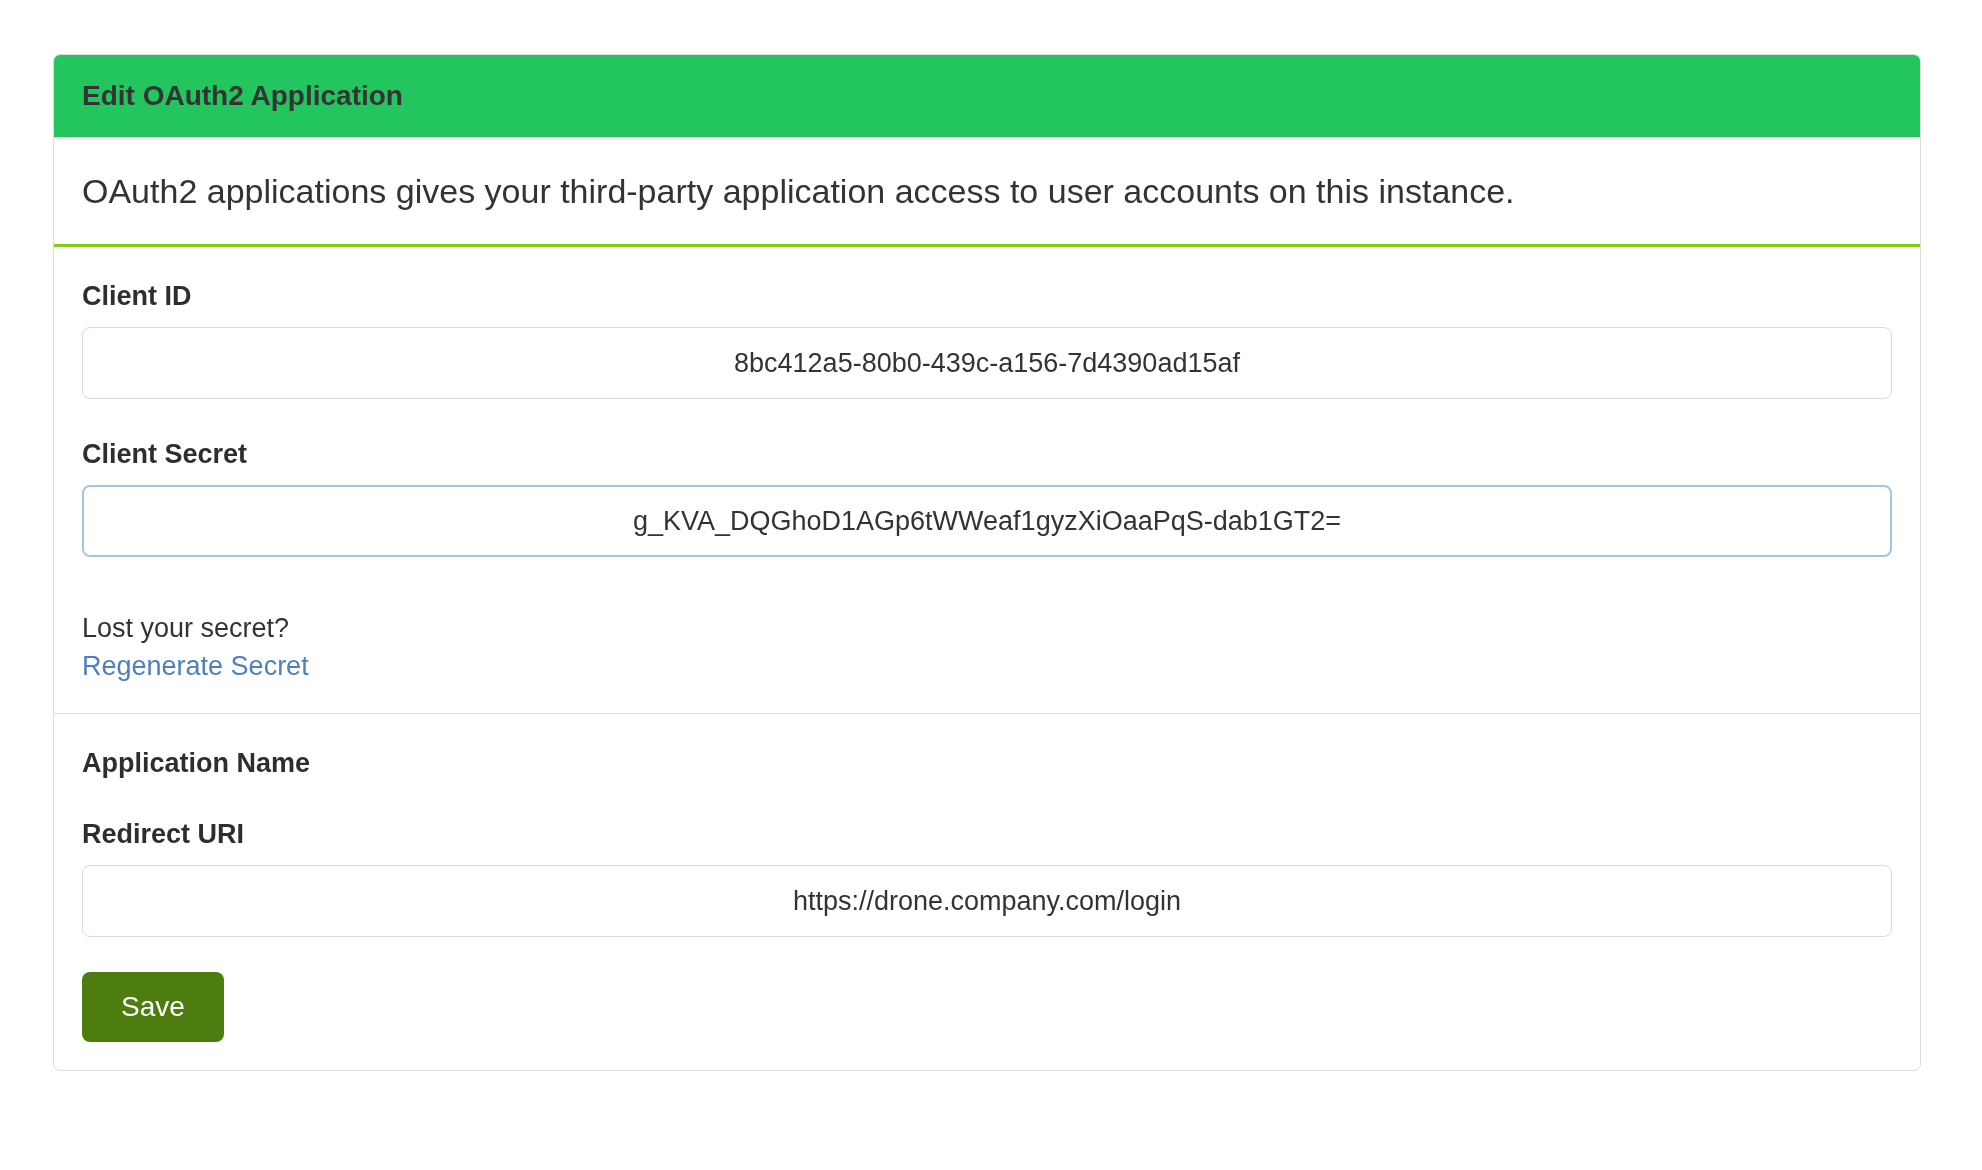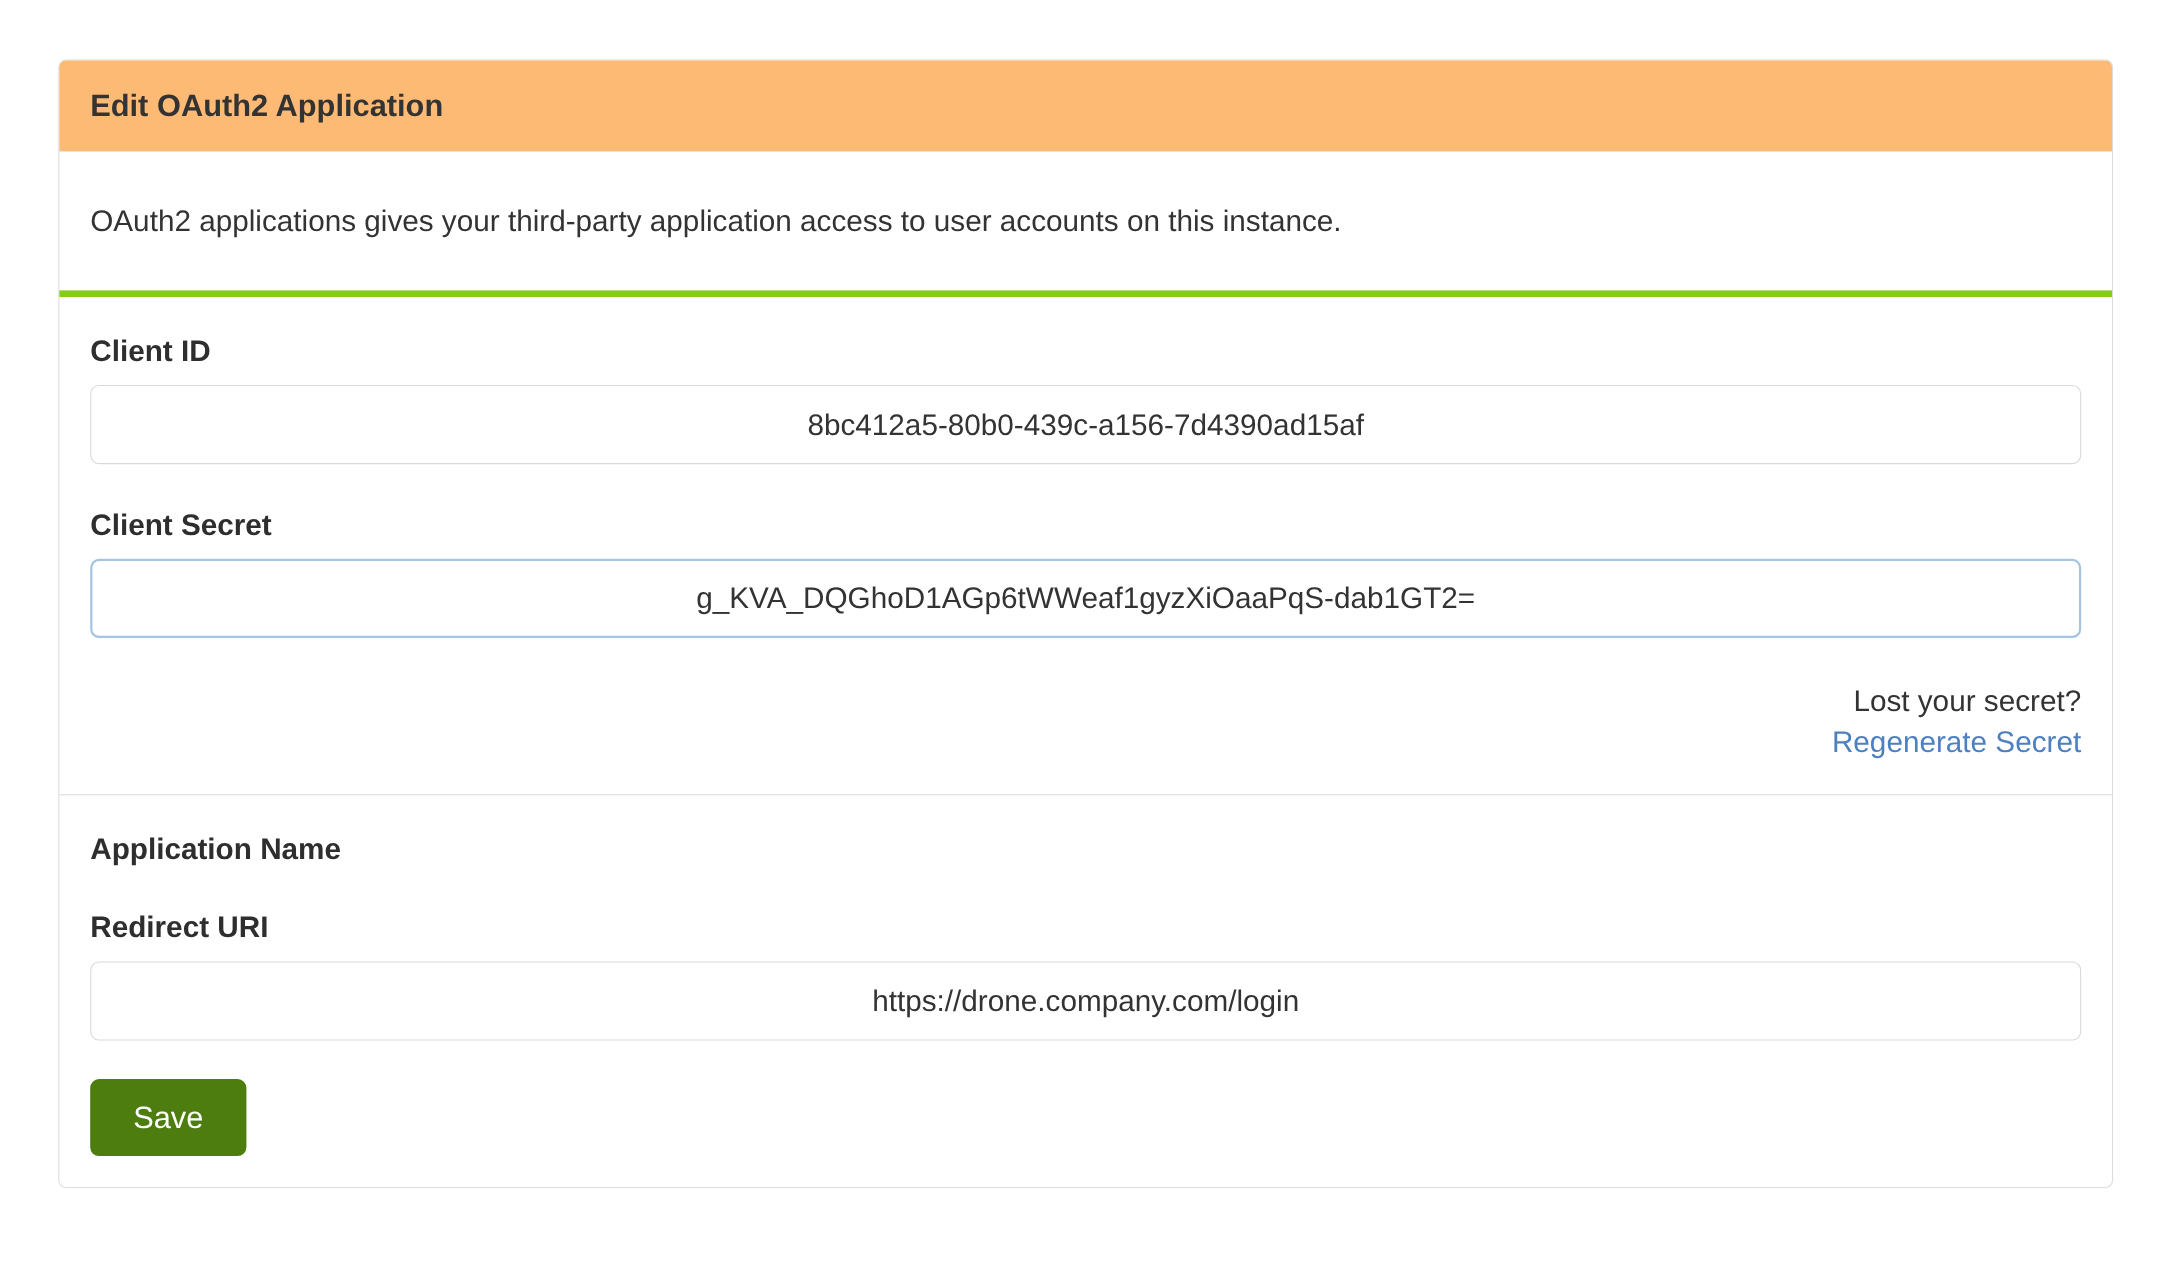--- a/index.html
+++ b/index.html
@@ -22,37 +22,37 @@
     left: 53px;
     top: 54px;
     width: 1868px;
     background: #ffffff;
     border: 1px solid #dcdcdc;
     border-radius: 7px;
   }
 
   .panel-heading {
     height: 83px;
-    background: #fdba74;
+    background: #22c55e;
     border-bottom: 1px solid #dcdcdc;
     border-radius: 6px 6px 0 0;
     display: flex;
     align-items: center;
     padding: 0 28px;
   }
   .panel-title {
     font-size: 28px;
     font-weight: 700;
     color: #333333;
   }
 
   .panel-description {
-    padding: 44px 28px;
-    border-bottom: 6px solid #84cc16;
-    font-size: 27px;
+    padding: 34px 28px;
+    border-bottom: 3px solid #84cc16;
+    font-size: 34px;
     line-height: 38px;
     color: #333333;
   }
 
   .form-section {
     padding: 34px 28px 28px;
   }
   .form-section-credentials {
     border-bottom: 1px solid #dcdcdc;
   }
@@ -80,24 +80,23 @@
     text-align: center;
   }
   .form-input.input-focused {
     border: 2px solid #a4c4e2;
     padding: 0 40px;
   }
 
   .form-group + .form-group { margin-top: 40px; }
 
   .secret-help {
-    margin-top: 38px;
+    margin-top: 52px;
     font-size: 27px;
     line-height: 38px;
-    text-align: right;
   }
   .secret-help-question { color: #333333; }
   .secret-help-link {
     color: #4d80c0;
     text-decoration: none;
     cursor: pointer;
   }
 
   .save-button {
     display: block;

